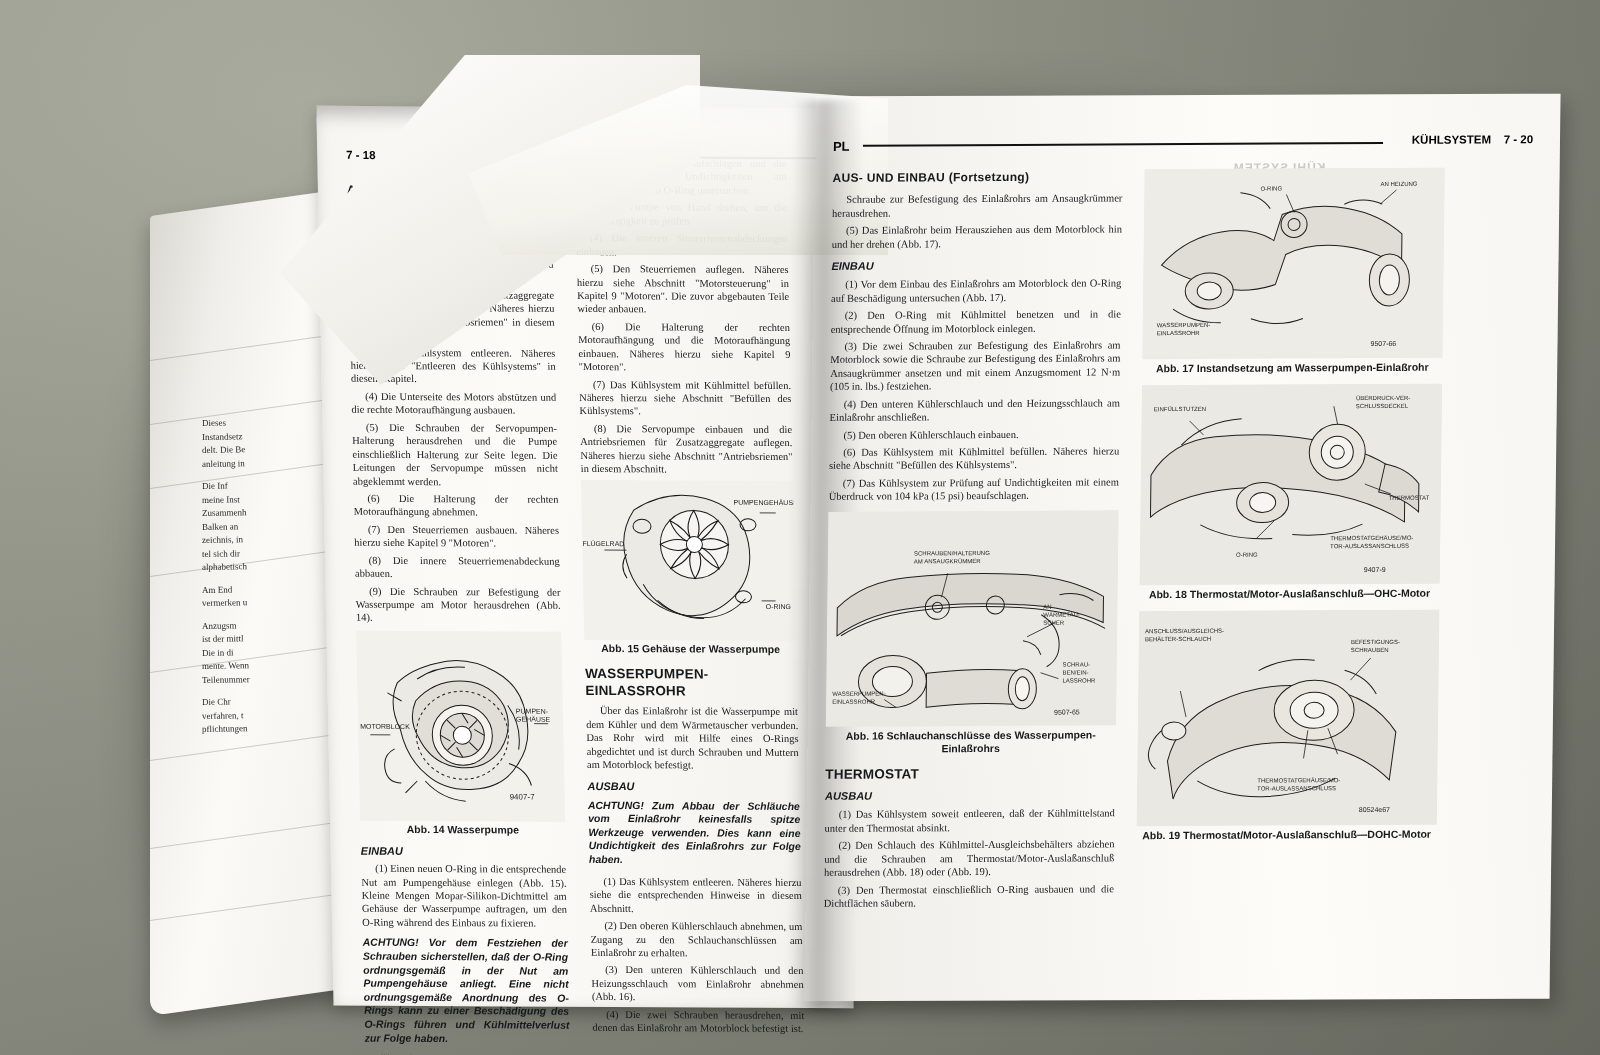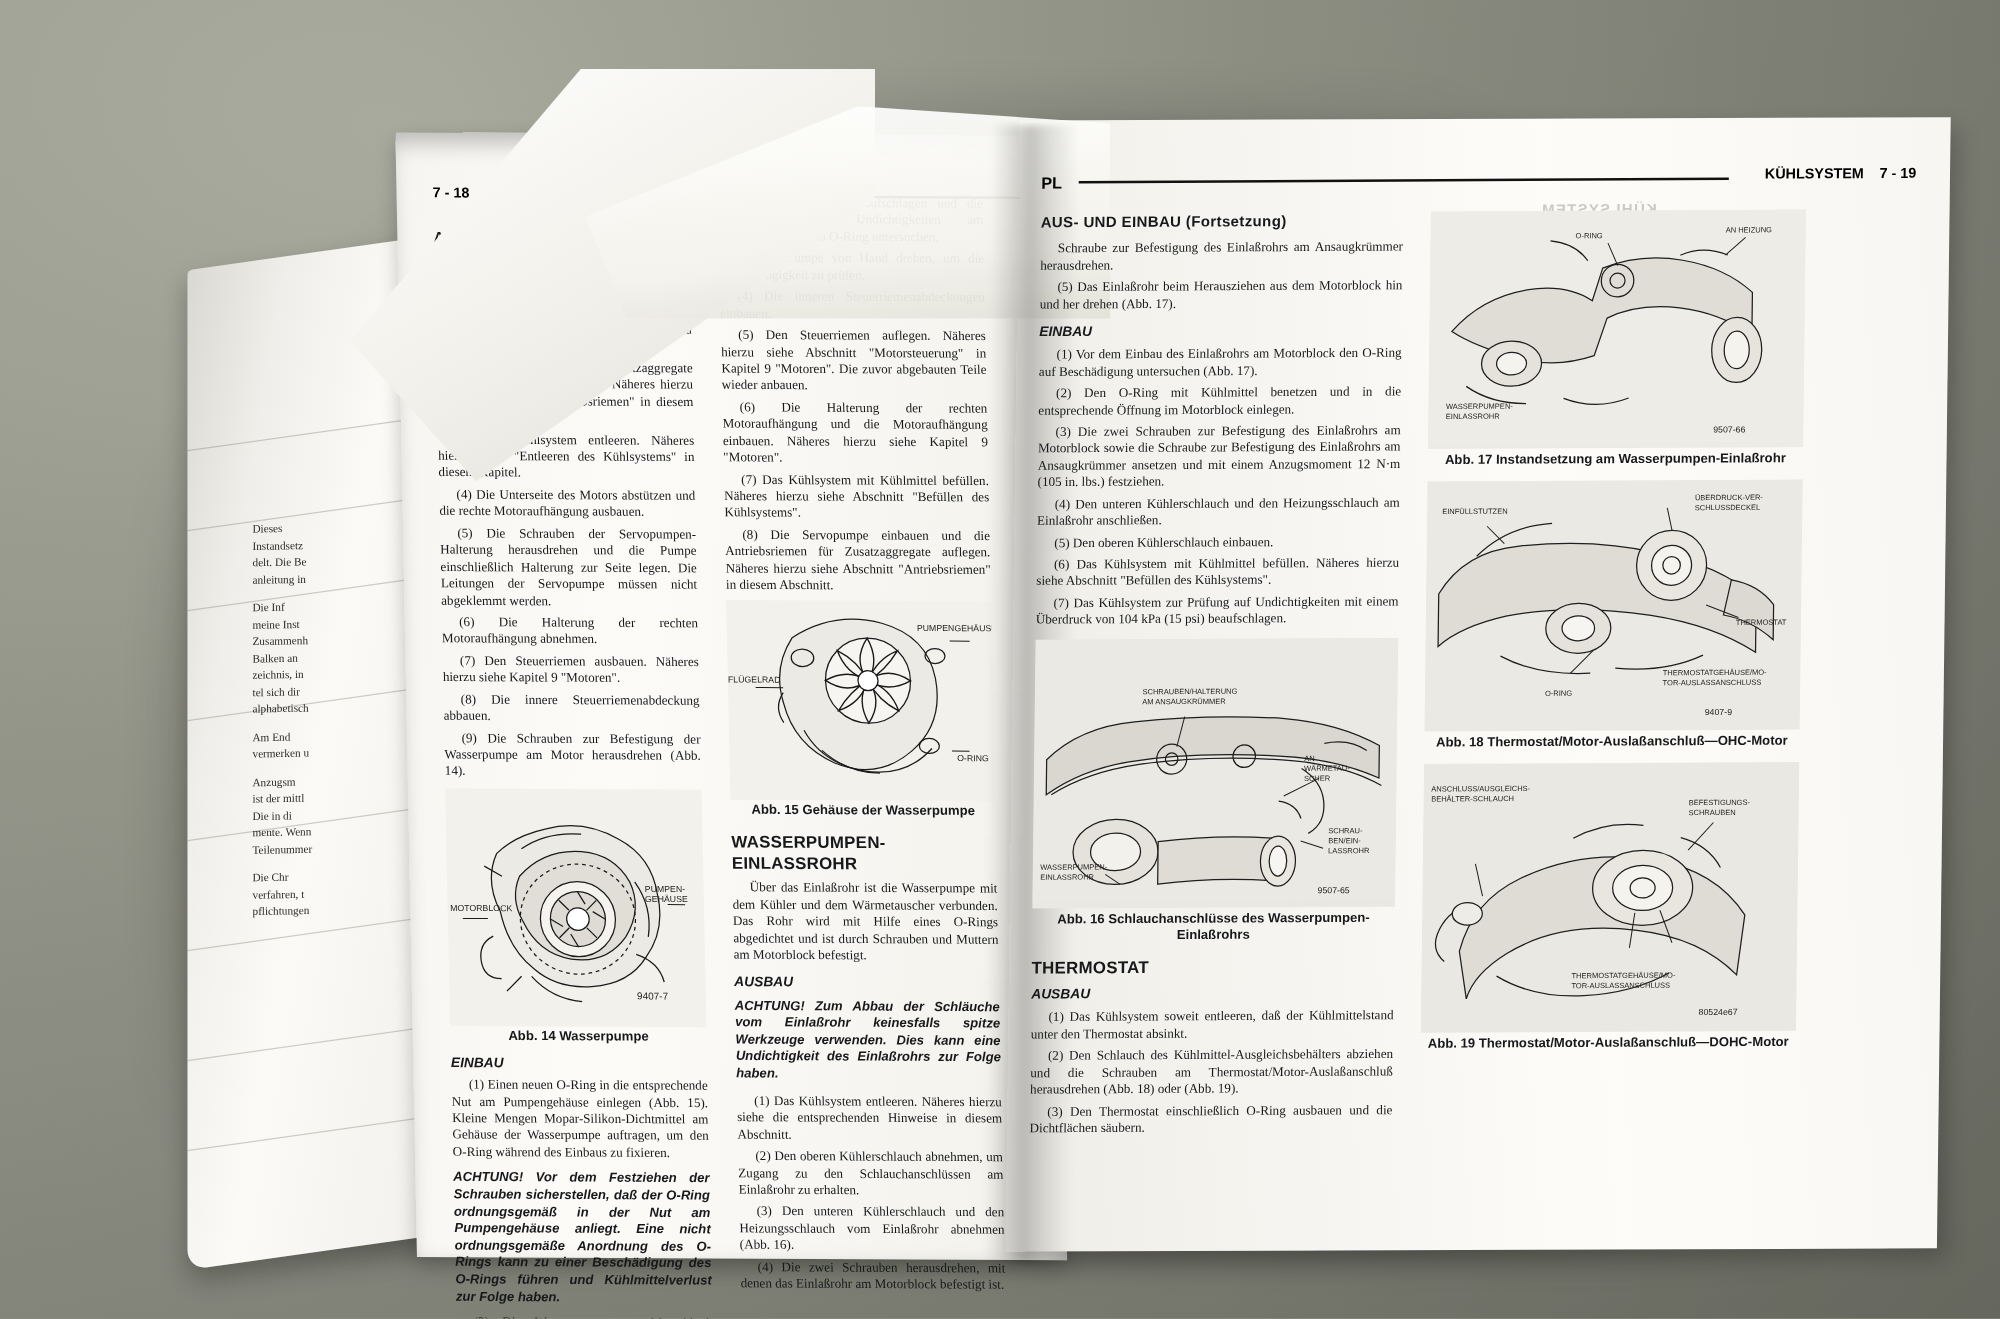--- a/index.html
+++ b/index.html
@@ -250,21 +250,21 @@
     <div class="curl"></div>
     <div class="liftpage"></div>
     <div class="gutter"></div>
 
     <div class="RP">
 
       <div class="runhead" style="width:700px;">
         <span class="t" style="left:0;top:2px;font-size:13px;">PL</span>
         <div class="rule" style="position:absolute;left:30px;width:520px;top:8px;"></div>
         <span class="t" style="right:42px;top:0;">KÜHLSYSTEM</span>
-        <span class="t" style="right:0;top:0;">7 - 19</span>
+        <span class="t" style="right:0;top:0;">7 - 20</span>
       </div>
 
       <div class="ghost" style="left:400px;top:26px;">KÜHLSYSTEM</div>
 
       <div class="col" style="left:0;top:34px;width:290px;">
         <div class="sec" style="margin-bottom:7px;">AUS- UND EINBAU (Fortsetzung)</div>
         <p>Schraube zur Befestigung des Einlaßrohrs am Ansaugkrümmer herausdrehen.</p>
         <p>(5) Das Einlaßrohr beim Herausziehen aus dem Motorblock hin und her drehen (Abb. 17).</p>
         <div class="sub" style="margin:8px 0 5px 0;">EINBAU</div>
         <p>(1) Vor dem Einbau des Einlaßrohrs am Motorblock den O-Ring auf Beschädigung untersuchen (Abb. 17).</p>

